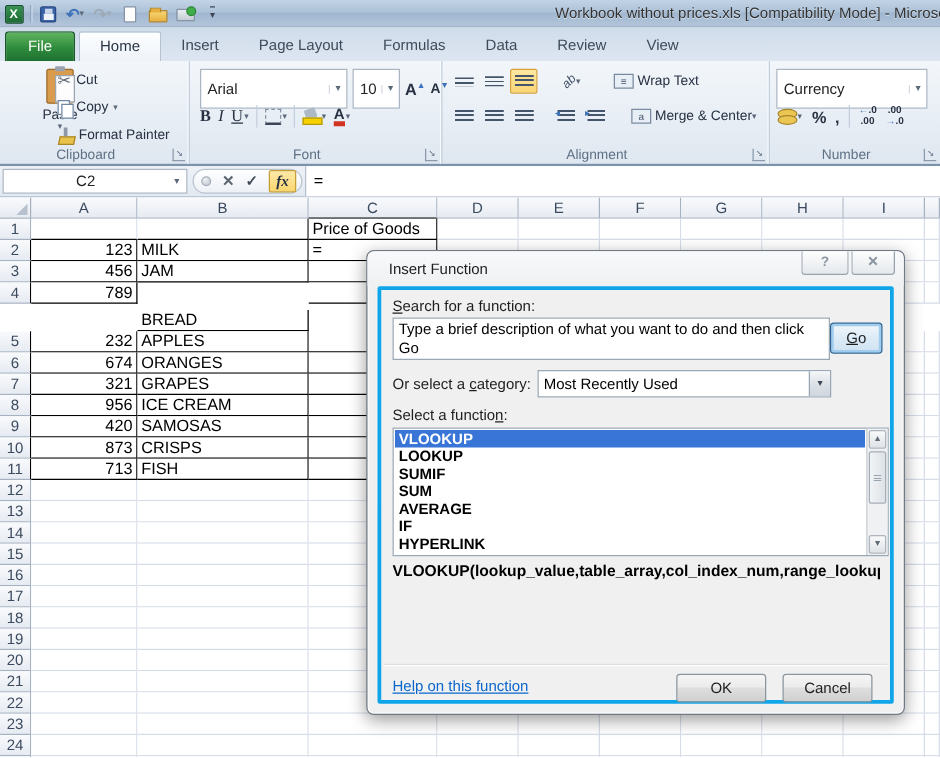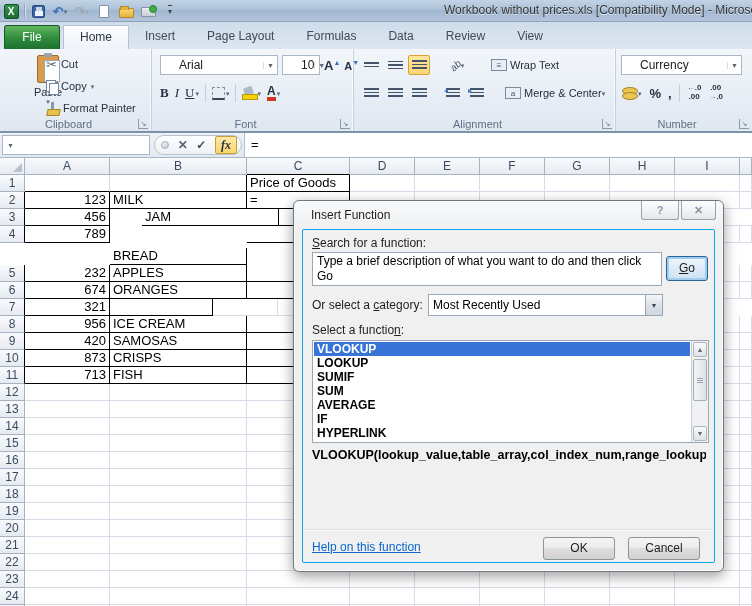--- a/index.html
+++ b/index.html
@@ -74,21 +74,21 @@
 
   .smallrow { position:absolute; left:46px; height:20px; display:flex; align-items:center; gap:4px; font-size:11px; color:#273142; white-space:nowrap; }
   .i-cut { color:#5a6675; font-size:13px; }
   .i-copy { position:relative; width:11px; height:13px; }
   .i-copy::before,.i-copy::after { content:""; position:absolute; width:8px; height:10px; background:#fff; border:1px solid #7188a5; }
   .i-copy::before { left:0; top:0; } .i-copy::after { left:3px; top:3px; }
   .i-fp { width:13px; height:13px; position:relative; }
   .i-fp::before { content:""; position:absolute; left:1px; top:7px; width:11px; height:5px; background:#e8c24a; border:1px solid #a8862a; transform:skewX(-12deg); }
   .i-fp::after { content:""; position:absolute; left:5px; top:0; width:3px; height:7px; background:#8c98a6; }
 
-  .combo { display:flex; align-items:center; background:#fff; border:1px solid #aab6c4; height:20px; font-size:12px; color:#222; padding-left:18px; }
+  .combo { display:flex; align-items:center; background:#fff; border:1px solid #aab6c4; height:32px; font-size:12px; color:#222; padding-left:5px; }
   .combo .dd { margin-left:auto; padding:0 3px; border-left:1px solid #d4dbe3; }
   .fontrow1 { position:absolute; left:8px; top:6px; display:flex; gap:4px; align-items:center; }
   .fontrow2 { position:absolute; left:8px; top:33px; display:flex; gap:6px; align-items:center; height:22px; }
   .fbtn { font-size:13px; color:#273142; display:flex; align-items:center; gap:1px; }
   .fbtn b { font-family:"Liberation Serif",serif; }
   .fbtn i { font-family:"Liberation Serif",serif; }
   .fbtn u { font-family:"Liberation Serif",serif; }
   .vsep { width:1px; height:18px; background:#c3cfdc; }
   .grow-a { font-weight:bold; font-size:13px; color:#273142; }
   .grow-a sup { font-size:7px; color:#3c72b9; }
@@ -172,21 +172,21 @@
   }
   .dtitlebar { position:absolute; left:0; top:0; right:0; height:28px; background:linear-gradient(#f7f9fa,#eef0f2); border-radius:6px 6px 0 0; }
   .dtitle { position:absolute; left:17px; top:7px; font-size:12px; color:#1e1e1e; }
   .dsysbtn {
     position:absolute; top:0; height:19px; background:linear-gradient(#fefefe,#e4e8ec);
     border:1px solid #98a2ad; border-top:none; border-radius:0 0 3px 3px;
     color:#8a96a2; font-size:11px; font-weight:bold; text-align:center; line-height:18px;
   }
   .dhelp { right:44px; width:38px; }
   .dclose { right:7px; width:35px; }
-  .dbody { position:absolute; left:8px; top:28px; right:8px; bottom:8px; border:1px solid #0ea5e9; border-radius:2px; }
+  .dbody { position:absolute; left:8px; top:28px; right:8px; bottom:8px; border:3px solid #0ea5e9; border-radius:2px; }
 
   .dlabel { position:absolute; left:9px; font-size:12px; }
   .u { text-decoration:underline; }
   .searchbox {
     position:absolute; left:9px; top:22px; width:350px; height:34px; background:#fff;
     border:1px solid #9aa7b4; font-size:12px; line-height:15px; padding:1px 4px; color:#000; overflow:hidden;
   }
   .gobtn {
     position:absolute; right:6px; top:26px; width:42px; height:25px;
     background:linear-gradient(#f2f7fb,#dcebf7 50%,#cfe2f2);
@@ -412,20 +412,21 @@
         <span class="decbtn"><span>.00</span><br><span class="arr">→</span><span>.0</span></span>
       </div>
       <div class="glabel">Number</div>
       <div class="launcher">↘</div>
     </div>
 
   </div>
 
   <div class="fbar">
     <div class="namebox">
+      <span class="nbtext">C2</span>
       <span class="dd">▼</span>
     </div>
     <div class="fpill">
       <span class="gripdot"></span>
       <span class="fx-cancel">✕</span>
       <span class="fx-enter">✓</span>
       <span class="fxbtn">fx</span>
     </div>
     <div class="finput">=</div>
   </div>
@@ -467,21 +468,21 @@
           <div class="cell" style="width: 65px;"></div>
           <div class="cell" style="width: 65px;"></div>
           <div class="cell" style="width: 65px;"></div>
           <div class="cell" style="width: 65px;"></div>
           <div class="cell" style="width: 65px;"></div>
           <div class="cell" style="width: 12px;"></div>
         </div>
         <div class="gr">
           <div class="hc" style="width: 25px; border-right-color: rgb(0, 0, 0);">3</div>
           <div class="cell num" style="width: 85px; border-right-color: rgb(0, 0, 0); border-bottom-color: rgb(0, 0, 0);">456</div>
-          <div class="cell" style="width: 137px; border-right-color: rgb(0, 0, 0); border-bottom-color: rgb(0, 0, 0); margin-left: 32px;">JAM</div>
+          <div class="cell" style="width: 137px; border-right-color: rgb(0, 0, 0); border-bottom-color: rgb(0, 0, 0);">JAM</div>
           <div class="cell" style="width: 103px; border-right-color: rgb(0, 0, 0); border-bottom-color: rgb(0, 0, 0);"></div>
           <div class="cell" style="width: 65px;"></div>
           <div class="cell" style="width: 65px;"></div>
           <div class="cell" style="width: 65px;"></div>
           <div class="cell" style="width: 65px;"></div>
           <div class="cell" style="width: 65px;"></div>
           <div class="cell" style="width: 65px;"></div>
           <div class="cell" style="width: 12px;"></div>
         </div>
         <div class="gr">
@@ -519,20 +520,21 @@
           <div class="cell" style="width: 65px;"></div>
           <div class="cell" style="width: 65px;"></div>
           <div class="cell" style="width: 65px;"></div>
           <div class="cell" style="width: 65px;"></div>
           <div class="cell" style="width: 65px;"></div>
           <div class="cell" style="width: 12px;"></div>
         </div>
         <div class="gr">
           <div class="hc" style="width: 25px; border-right-color: rgb(0, 0, 0);">7</div>
           <div class="cell num" style="width: 85px; border-right-color: rgb(0, 0, 0); border-bottom-color: rgb(0, 0, 0);">321</div>
+          <div class="cell" style="width: 137px; border-right-color: rgb(0, 0, 0); border-bottom-color: rgb(0, 0, 0);">GRAPES</div>
           <div class="cell" style="width: 103px; border-right-color: rgb(0, 0, 0); border-bottom-color: rgb(0, 0, 0);"></div>
           <div class="cell" style="width: 65px;"></div>
           <div class="cell" style="width: 65px;"></div>
           <div class="cell" style="width: 65px;"></div>
           <div class="cell" style="width: 65px;"></div>
           <div class="cell" style="width: 65px;"></div>
           <div class="cell" style="width: 65px;"></div>
           <div class="cell" style="width: 12px;"></div>
         </div>
         <div class="gr">

